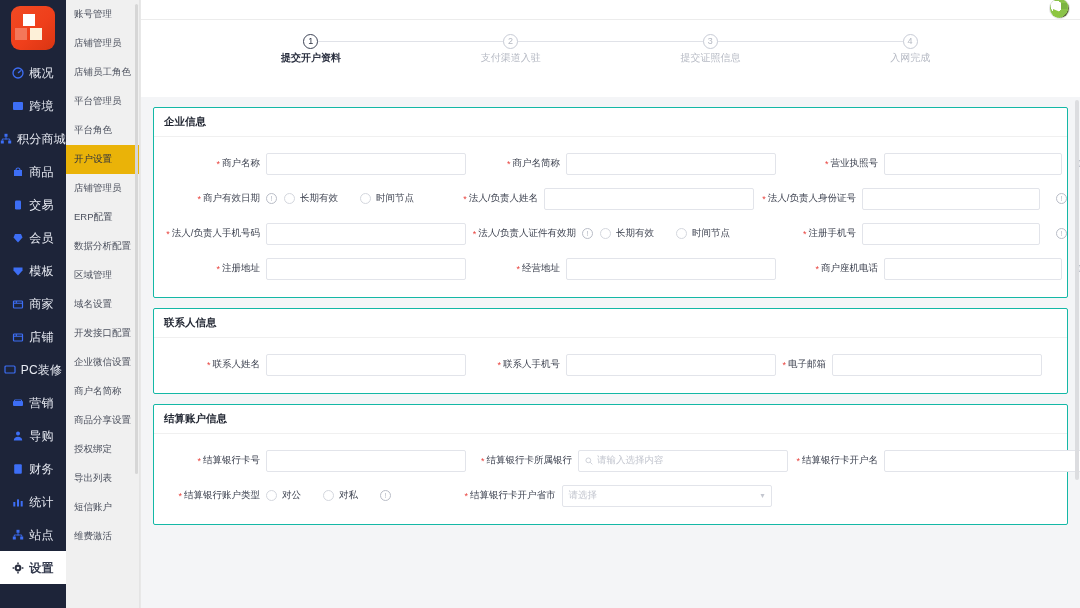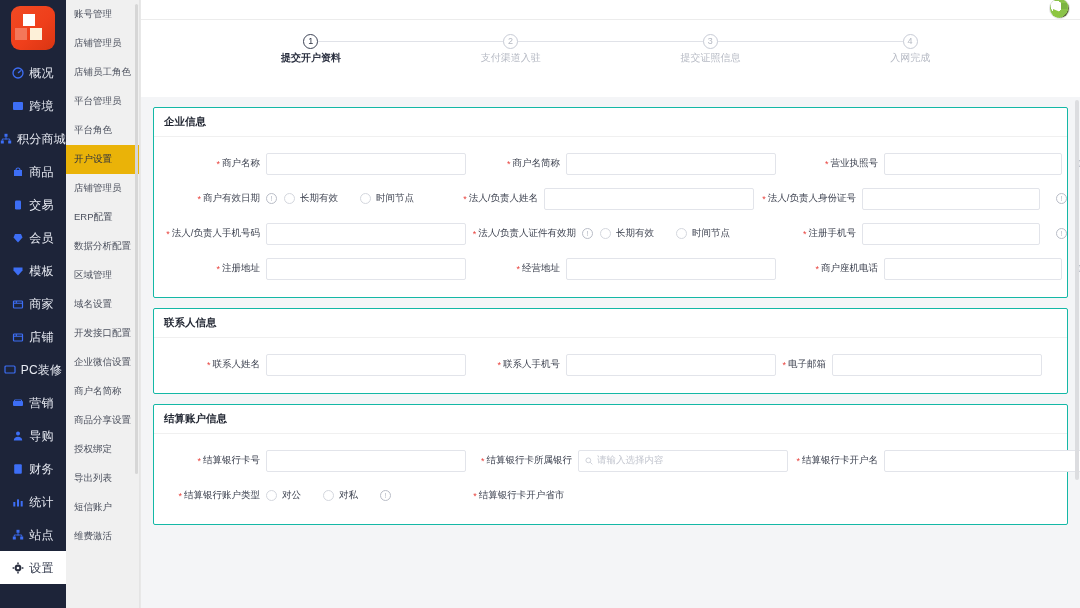--- a/index.html
+++ b/index.html
@@ -27,21 +27,21 @@
 
   .nav-item {
     height: 33px; display: flex; flex-direction: column; align-items: center;
     justify-content: center; gap: 1px; color: #dfe3ee; cursor: pointer;
     position: relative; padding-top: 1px;
   }
   .nav-item .n-ico { display: block; line-height: 0; }
   .nav-item svg { display: block; }
   .nav-item .n-lb { font-size: 12px; color: #e7eaf2; letter-spacing: .2px; line-height: 9px; }
   .nav-item.active { background: #ffffff; }
-  .nav-item.active .n-lb { color: #333a4d; }
+  .nav-item.active .n-lb { color: #333a4d; font-weight: bold; }
   .nav-row { display: flex; align-items: center; gap: 5px; }
 
   
   .side-secondary {
     width: 74px; flex: 0 0 74px; background: #f0f0f0; height: 608px;
     border-right: 1px solid #e4e4e4; position: relative; overflow: hidden;
   }
   .sub-item {
     height: 29px; display: flex; align-items: center; padding-left: 8px;
     font-size: 9.5px; color: #4a4f5c; cursor: pointer; white-space: nowrap;
@@ -621,20 +621,24 @@
                     <span class="rl">对私</span>
                   </label>
               </div>
               <span class="info-ico">!</span>
             </div>
             <div class="fcell c2 w-b">
               <div class="flabel" style="width:112px">
                   <span class="req">*</span>
                   <span>结算银行卡开户省市</span>
                 </div>
+              <div class="inp w210">
+                <span class="ph">请选择</span>
+                <span class="caret-dn">▾</span>
+              </div>
             </div>
             <div class="fcell c3"></div>
           </div>
         </div>
       </div>
 
     </div>
 
 
     <div class="main-scroll"></div>

